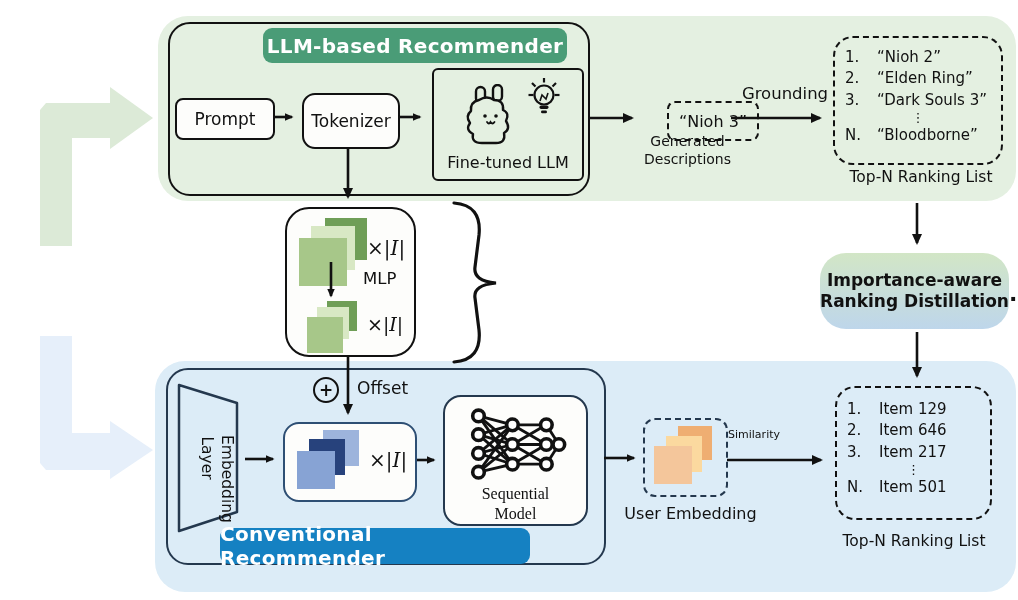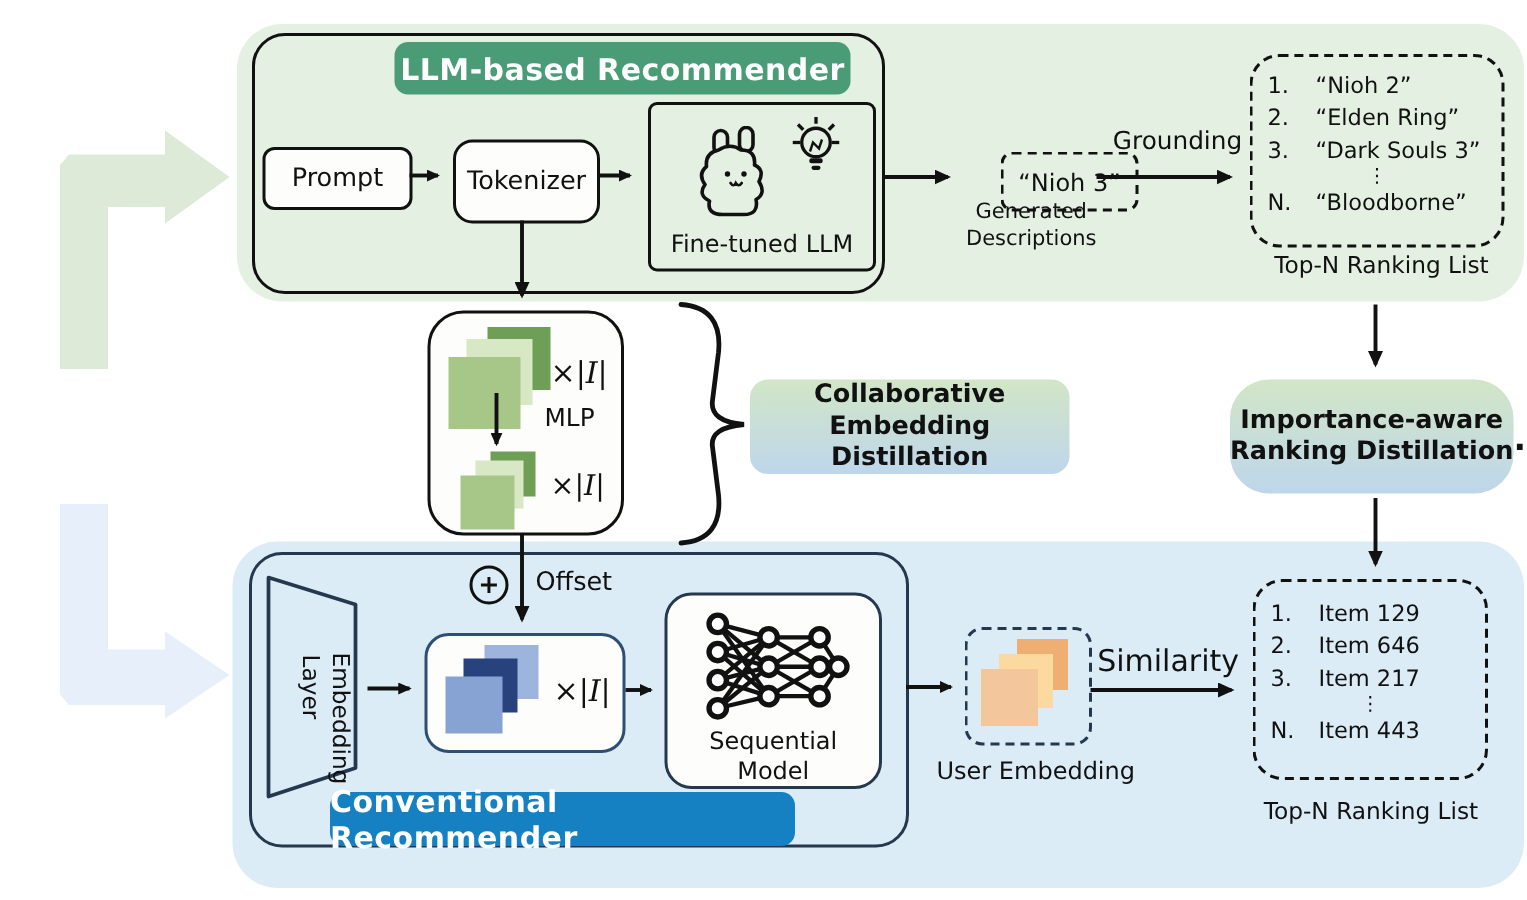--- a/index.html
+++ b/index.html
@@ -49,25 +49,25 @@
   .dot-period{left:1009px;top:281px;font-size:22px;font-weight:bold;}
   .box-interaction{left:4px;top:245px;width:102px;height:92px;border-radius:18px;
         background:linear-gradient(155deg,#edf6eb,#dcebf7);display:flex;align-items:center;justify-content:center;
         font-size:16.5px;text-align:center;white-space:pre-line;line-height:1.35;}
   
   .box-bemb{left:283px;top:422px;width:130px;height:76px;border:2.5px solid #2e4f74;border-radius:16px;background:#fdfdfb;}
   .oplus{left:313px;top:377px;width:26px;height:26px;border:2.4px solid #111;border-radius:50%;
          display:flex;align-items:center;justify-content:center;font-size:17px;font-weight:bold;background:transparent;box-sizing:border-box;line-height:1;}
   .lbl-offset{left:357px;top:378px;width:70px;font-size:17px;}
   .box-seq{left:443px;top:395px;width:141px;height:127px;border:2.5px solid #24384e;border-radius:18px;background:#fdfdfb;
-           display:flex;flex-direction:column;align-items:center;justify-content:flex-start;}
+           display:flex;flex-direction:column;align-items:center;justify-content:flex-start;font-family:Liberation Serif, serif;}
   .seq-lbl{font-size:16px;text-align:center;white-space:pre-line;line-height:1.25;margin-top:2px;}
   .box-uemb{left:643px;top:418px;width:81px;height:75px;border:2.4px dashed #24384e;border-radius:12px;}
   .lbl-uemb{left:618px;top:504px;width:145px;font-size:16px;text-align:center;}
-  .lbl-similarity{left:728px;top:428px;width:98px;font-size:20px;text-align:right;}
+  .lbl-similarity{left:728px;top:428px;width:98px;font-size:11px;text-align:left;}
   .trap-label{left:186px;top:430px;width:46px;height:56px;font-size:15.5px;text-align:center;white-space:pre-line;
               transform:rotate(90deg);transform-origin:center;line-height:1.3;}
   svg{display:block;}
   .layer{pointer-events:none;}
 </style>
 </head>
 <body>
 
 <div class="stage">
 
@@ -149,22 +149,20 @@
       <div class="sq" style="left:10px;top:6px;width:32px;height:32px;background:#d8e8c4;"></div>
       <div class="sq" style="left:0;top:16px;width:36px;height:36px;background:#a7c789;"></div>
     </div>
     <div class="abs xi" style="left:80px;top:104px;font-size:19px;">×|I|</div>
   </div>
 
   <svg class="abs layer" style="left:440px;top:195px;z-index:4;" width="70" height="175" viewBox="0 0 70 175">
     <path d="M14,8 Q42,10 39,40 L35,72 Q33,86 56,88 Q33,90 35,103 L39,135 Q42,165 14,167" fill="none" stroke="#111" stroke-width="3.2" stroke-linecap="round"></path>
   </svg>
 
-  <div class="abs grad box-collab" style="z-index:4;">Collaborative
-Embedding Distillation</div>
   <div class="abs grad box-imp" style="z-index:4;border-radius:26px;">Importance-aware
 Ranking Distillation</div>
   <div class="abs dot-period" style="z-index:4;">.</div>
 
 
   <svg class="abs layer" style="left:176px;top:382px;z-index:4;" width="64" height="152" viewBox="0 0 64 152">
     <polygon points="3,3 61,21 61,130 3,149" fill="none" stroke="#24384e" stroke-width="2.5" stroke-linejoin="round"></polygon>
   </svg>
   <div class="abs trap-label" style="z-index:5;">Embedding
 Layer</div>
@@ -246,21 +244,21 @@
       <span>2.</span>
       <span>Item 646</span>
     </div>
     <div class="rank-row">
       <span>3.</span>
       <span>Item 217</span>
     </div>
     <div class="rank-dots">⋮</div>
     <div class="rank-row">
       <span>N.</span>
-      <span>Item 443</span>
+      <span>Item 501</span>
     </div>
   </div>
   <div class="abs lbl-topn2" style="z-index:4;">Top-N Ranking List</div>
 
   <svg class="abs layer" style="left:0;top:0;z-index:6;" width="1018" height="600" viewBox="0 0 1018 600">
     <defs>
       <marker id="ah" markerWidth="9" markerHeight="8" refX="7.5" refY="4" orient="auto" markerUnits="userSpaceOnUse">
         <path d="M0,0 L9,4 L0,8 z" fill="#111"></path>
       </marker>
       <marker id="ah2" markerWidth="11" markerHeight="10" refX="9" refY="5" orient="auto" markerUnits="userSpaceOnUse">

